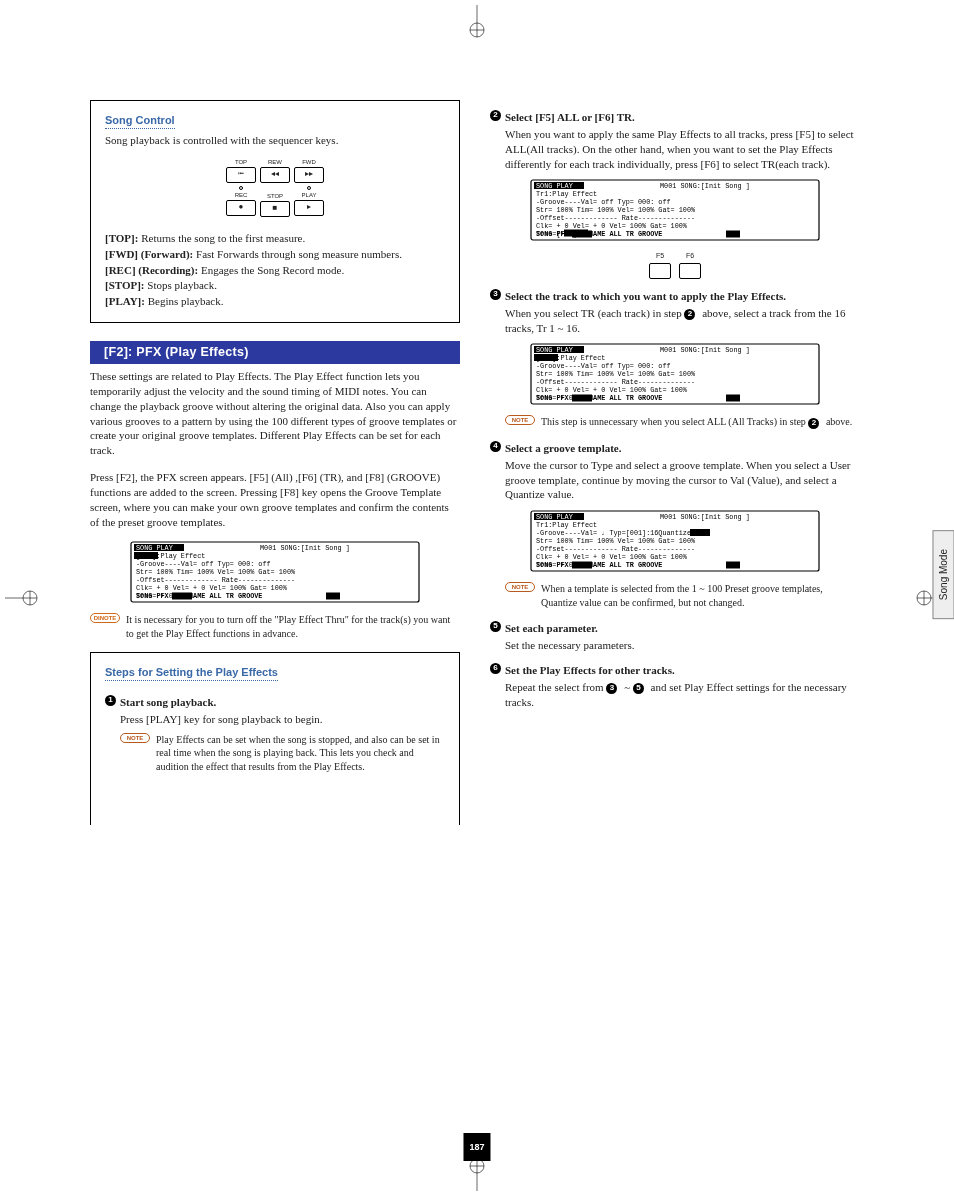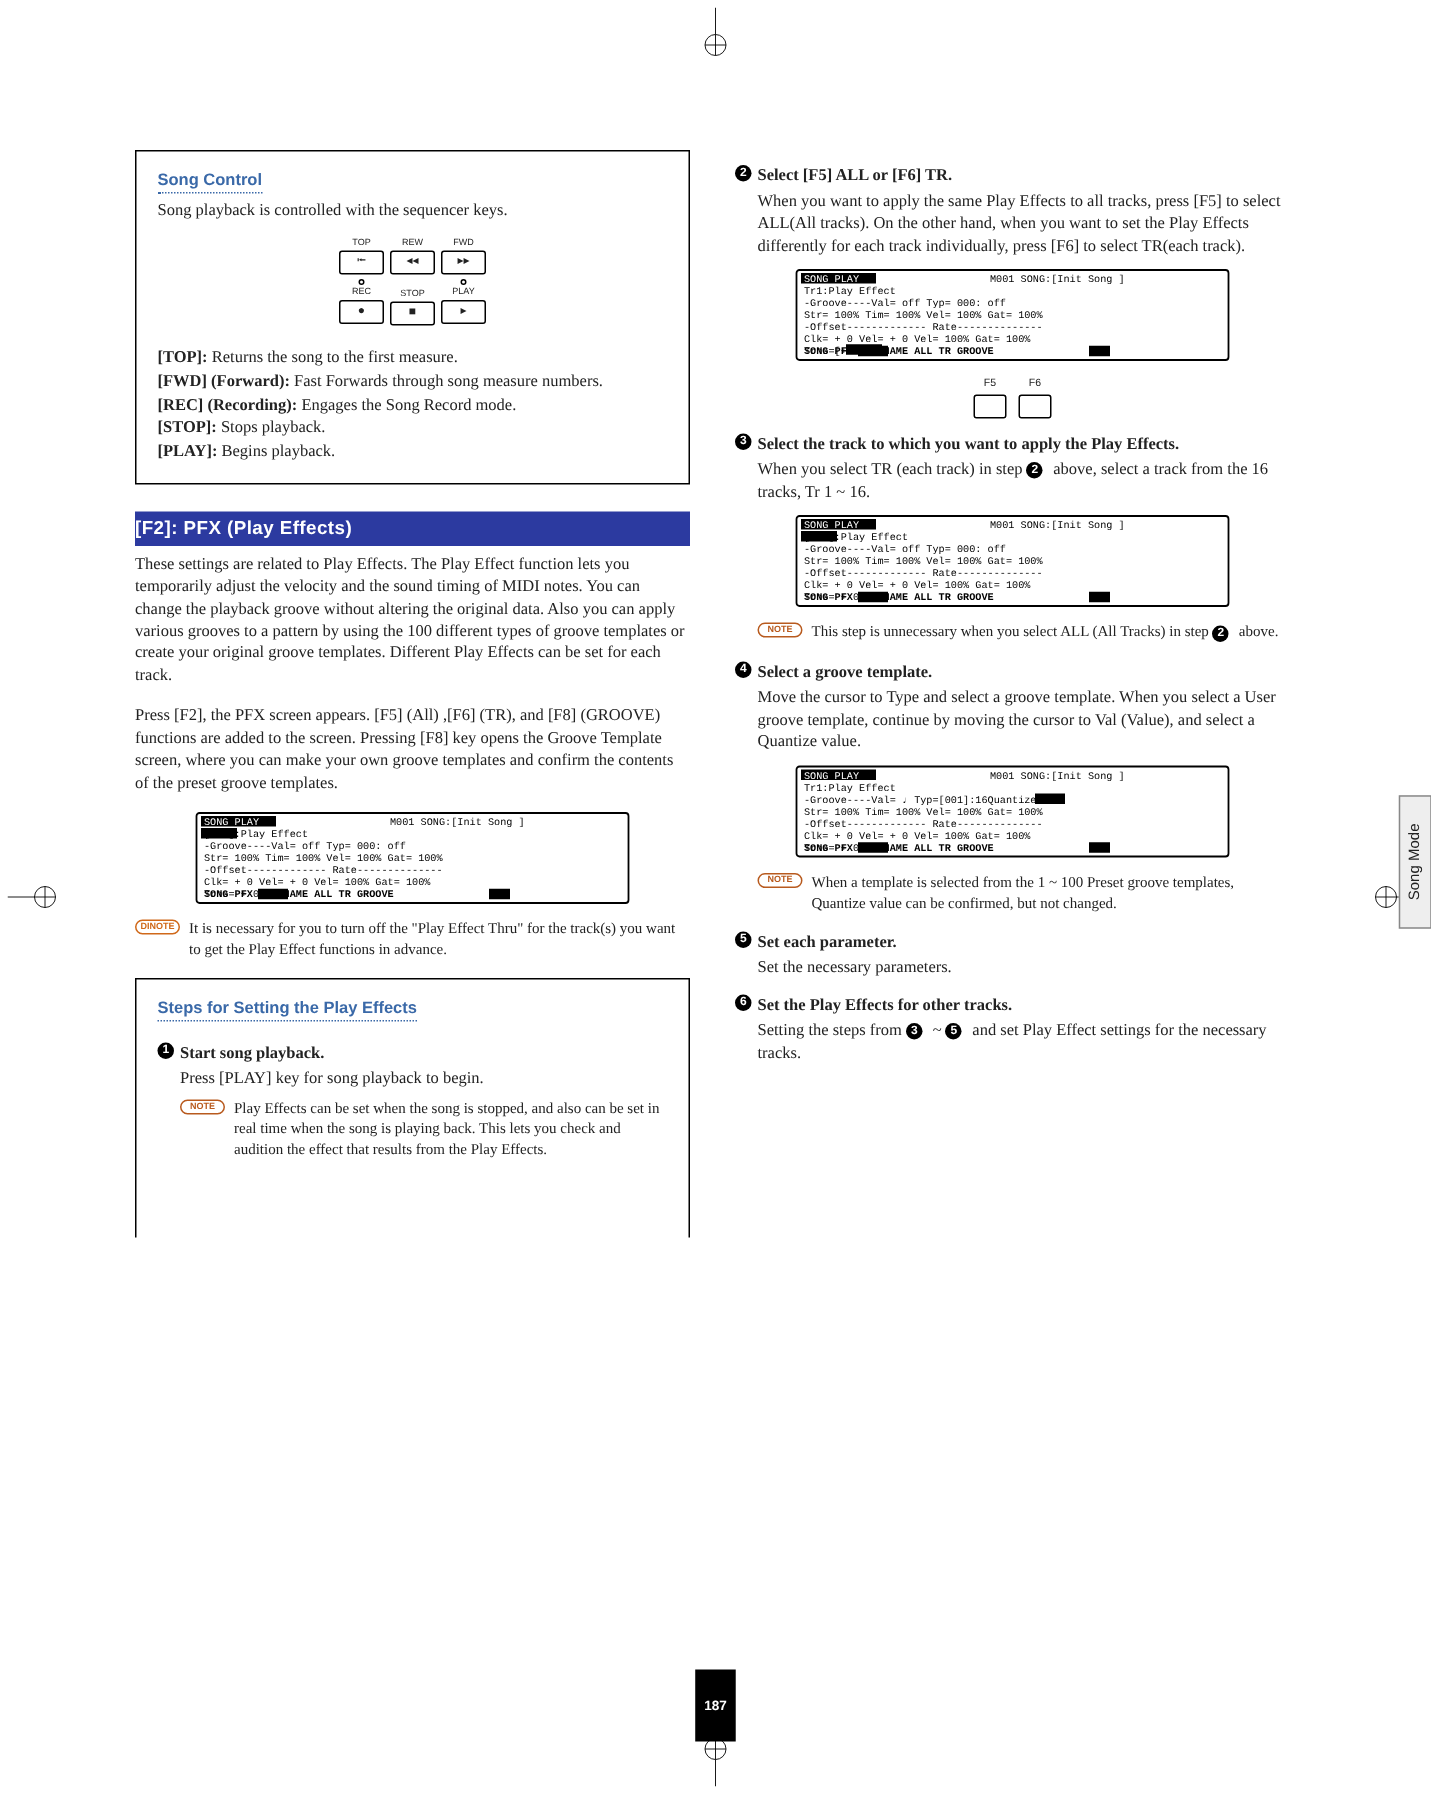--- a/index.html
+++ b/index.html
@@ -10,38 +10,38 @@
 .box{border:.7px solid #000;padding:12px 14px;margin-bottom:18px}
 .box-title{color:#3a69a8;font-weight:bold;font-size:11px;border-bottom:1.2px dotted #3a69a8;display:inline-block;margin-bottom:4px;font-family:Arial,sans-serif}
 .seq-keys{margin:10px auto 14px;display:flex;flex-direction:column;gap:3px;align-items:center}
 .seq-row{display:flex;gap:4px}
 .seq-key{display:flex;flex-direction:column;align-items:center;font-size:6px;font-family:Arial,sans-serif}
 .seq-key .lbl{margin-bottom:1px}
 .seq-key .btn{width:30px;height:16px;border:.6px solid #000;border-radius:2px;display:flex;align-items:center;justify-content:center;font-size:8px}
 .seq-key .led{width:4px;height:4px;border:.5px solid #000;border-radius:50%;margin-bottom:1px}
 .dlist p{margin:1px 0}
 .dlist b{font-weight:bold}
-.section-bar{background:#2c3aa0;color:#fff;font-family:Arial,sans-serif;font-weight:bold;font-size:12.5px;padding:3px 0;margin-bottom:5px;letter-spacing:.3px}
+.section-bar{background:#2c3aa0;color:#fff;font-family:Arial,sans-serif;font-weight:bold;font-size:12.5px;padding:3px 14px;margin-bottom:5px;letter-spacing:.3px}
 p.body{margin-bottom:12px}
 .screen{width:290px;margin:8px auto 10px;display:block}
 .screen text{font-family:'Courier New',monospace;font-size:6.8px;fill:#000}
 .screen .inv{fill:#fff}
 .note-tag{display:inline-block;width:30px;height:10px;border:1px solid #b85a1e;border-radius:5px;color:#b85a1e;font-size:6px;text-align:center;line-height:9px;font-family:Arial,sans-serif;font-weight:bold;vertical-align:top;margin-right:6px;flex-shrink:0}
 .note-tag.warn{border-color:#d0691a;color:#d0691a}
 .note-row{display:flex;margin:6px 0 12px 0}
 .note-row .txt{font-size:10px;flex:1}
 .step{display:flex;margin-top:10px}
 .bullet{width:11px;height:11px;border-radius:50%;background:#000;color:#fff;font-size:8px;font-weight:bold;display:inline-flex;align-items:center;justify-content:center;margin-right:4px;flex-shrink:0;font-family:Arial,sans-serif}
 .step-title{font-weight:bold;font-size:11px}
 .step-body{margin-left:15px;margin-top:2px}
 .fkeys{display:flex;gap:8px;justify-content:center;margin:4px 0 8px}
 .fkey{display:flex;flex-direction:column;align-items:center;font-size:7px;font-family:Arial,sans-serif}
 .fkey .b{width:22px;height:16px;border:.6px solid #000;border-radius:2px;margin-top:2px}
 .side-tab{position:absolute;right:0;top:530px;writing-mode:vertical-rl;transform:rotate(180deg);background:#eee;border:.5px solid #888;padding:18px 3px;font-size:10px;font-family:Arial,sans-serif}
-.pagenum{position:absolute;left:50%;bottom:35px;transform:translateX(-50%);background:#000;color:#fff;font-size:9px;padding:18px 6px;font-family:Arial,sans-serif;font-weight:bold}
+.pagenum{position:absolute;left:50%;bottom:35px;transform:translateX(-50%);background:#000;color:#fff;font-size:9px;padding:8px 6px;font-family:Arial,sans-serif;font-weight:bold}
 .crop-t,.crop-b{position:absolute;left:50%;transform:translateX(-50%)}
 .crop-t{top:5px}.crop-b{bottom:5px}
 .crop-l,.crop-r{position:absolute;top:50%;transform:translateY(-50%)}
 .crop-l{left:5px}.crop-r{right:5px}
 .ib{display:inline-flex;vertical-align:middle}
 </style>
 </head>
 <body>
 
 <svg class="crop-t" width="40" height="40">
@@ -258,19 +258,19 @@
   <div class="step">
           <span class="bullet">5</span>
           <span class="step-title">Set each parameter.</span>
         </div>
   <p class="step-body">Set the necessary parameters.</p>
 
   <div class="step">
           <span class="bullet">6</span>
           <span class="step-title">Set the Play Effects for other tracks.</span>
         </div>
-  <p class="step-body"><span>Setting the steps from </span><span class="bullet ib">3</span><span> ~ </span><span class="bullet ib">5</span><span> and set Play Effect settings for the necessary tracks.</span></p>
+  <p class="step-body"><span>Repeat the select from </span><span class="bullet ib">3</span><span> ~ </span><span class="bullet ib">5</span><span> and set Play Effect settings for the necessary tracks.</span></p>
 
 </div>
 </div>
 </div>
 
 <div class="pagenum">187</div>
 
 </body></html>

